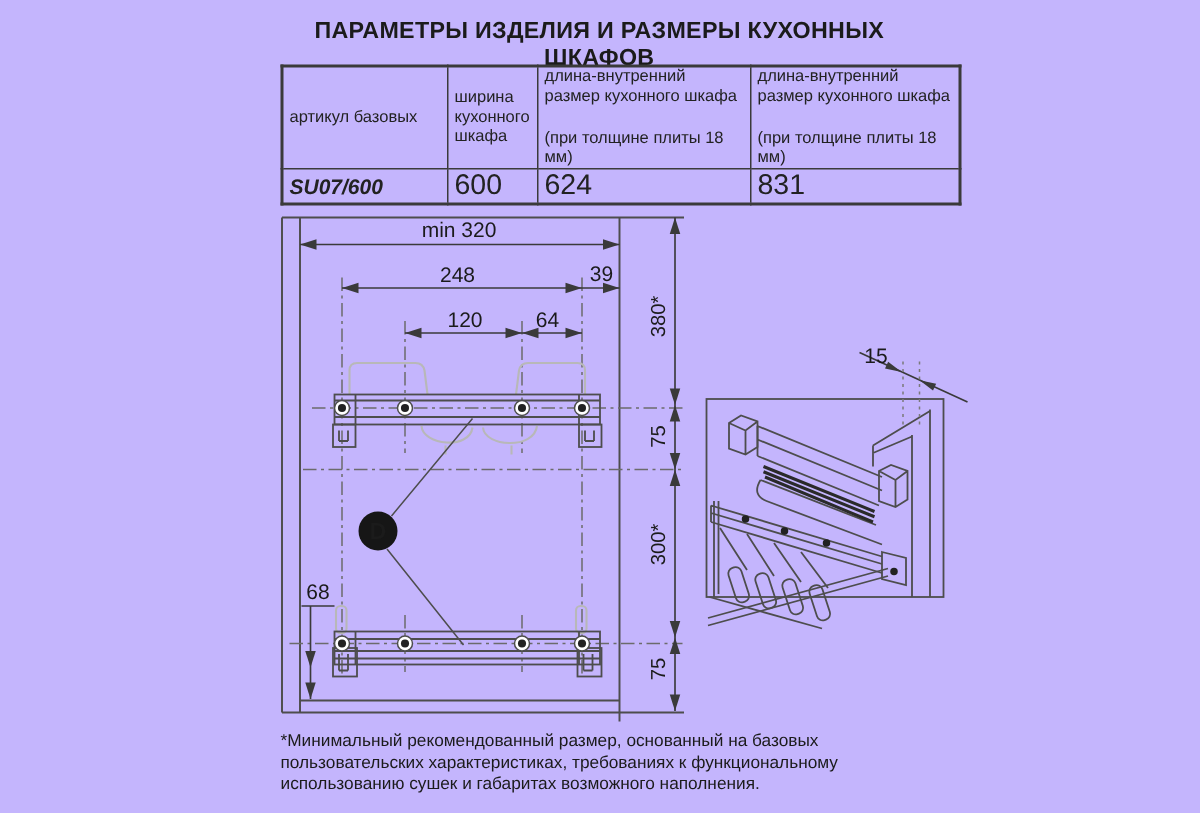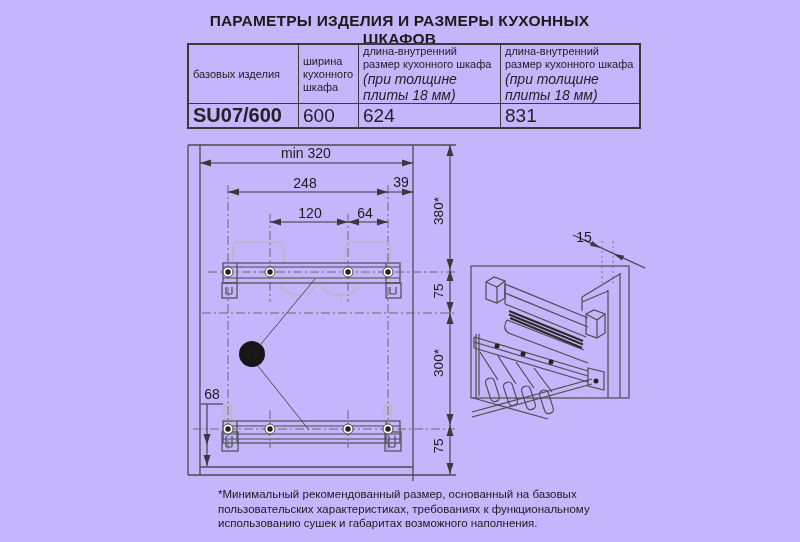--- a/index.html
+++ b/index.html
@@ -7,44 +7,44 @@
           font-family:"Liberation Sans","DejaVu Sans",sans-serif;color:#1b1b1b;}
   .abs{position:absolute;}
   #title{left:187px;top:12px;width:425px;text-align:center;font-size:15.5px;font-weight:bold;
          letter-spacing:.2px;color:#1b1b1b;}
   
   #spec-table{left:187px;top:43px;}
   table{border-collapse:collapse;table-layout:fixed;}
   td,th{border:1px solid #3a3a3a;padding:0 4px;text-align:left;vertical-align:middle;color:#222;}
   table{border:2px solid #3a3a3a;}
   th{font-weight:normal;font-size:11px;line-height:1.15;}
-  th .sub{font-size:14px;display:block;margin-top:1px;font-style:italic;}
+  th .sub{font-size:11px;display:block;margin-top:16px;}
   td{font-size:19px;height:19px;}
-  td.article{font-weight:bold;font-size:20px;}
+  td.article{font-weight:bold;font-size:14px;font-style:italic;}
   .c1{width:101px;} .c2{width:51px;} .c3{width:133px;} .c4{width:130px;}
   tr.hdr{height:37px;}
   
-  #footnote{left:187px;top:487px;width:448px;font-size:11.5px;line-height:1.27;color:#1b1b1b;margin-left:31px;}
+  #footnote{left:187px;top:487px;width:448px;font-size:11.5px;line-height:1.27;color:#1b1b1b;}
   svg{position:absolute;left:0;top:0;}
   svg text{font-family:"Liberation Sans","DejaVu Sans",sans-serif;fill:#1b1b1b;}
   .dimtxt{font-size:13.5px;}
   .dimtxt-lg{font-size:14px;}
 </style>
 </head>
 <body>
 
 <div id="canvas">
 
   <div id="title" class="abs">ПАРАМЕТРЫ ИЗДЕЛИЯ И РАЗМЕРЫ КУХОННЫХ ШКАФОВ</div>
 
   <div id="spec-table" class="abs">
     <table>
       <tbody>
           <tr class="hdr">
-        <th class="c1">базовых изделия</th>
+        <th class="c1">артикул базовых</th>
         <th class="c2">ширина кухонного шкафа</th>
         <th class="c3">
           <span>длина-внутренний размер кухонного шкафа</span>
           <span class="sub">(при толщине плиты 18 мм)</span>
         </th>
         <th class="c4">
           <span>длина-внутренний размер кухонного шкафа</span>
           <span class="sub">(при толщине плиты 18 мм)</span>
         </th>
       </tr>

